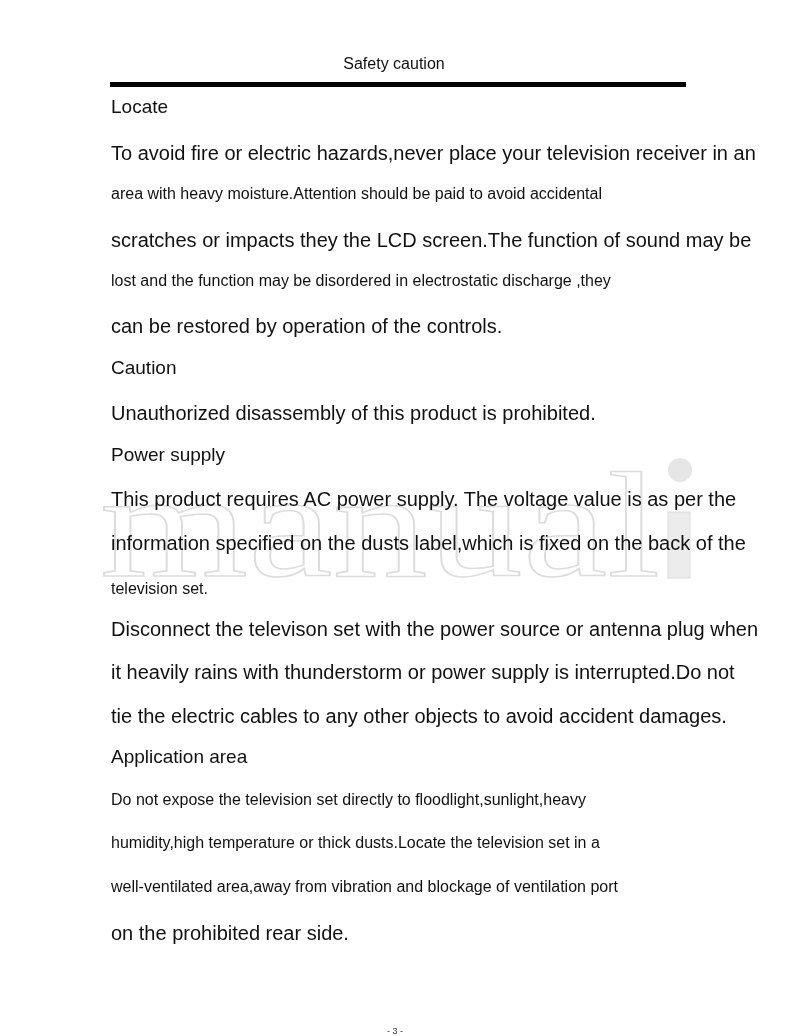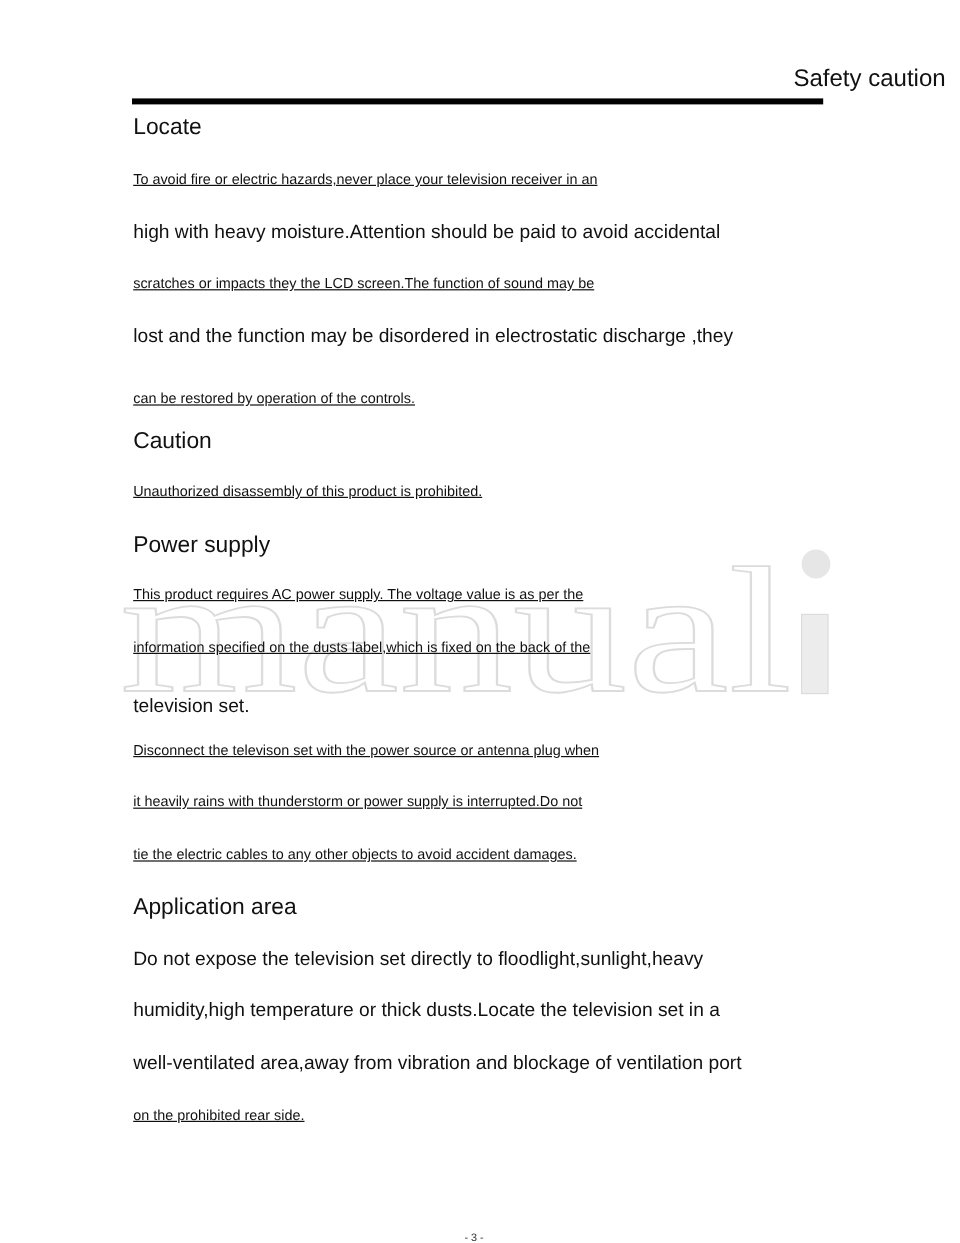--- a/index.html
+++ b/index.html
@@ -1,46 +1,46 @@
 <!DOCTYPE html>
 <html><head>
 <meta charset="utf-8">
 <style>
   html, body { margin: 0; padding: 0; background: #ffffff; }
   body { width: 800px; height: 1036px; position: relative; overflow: hidden;
          font-family: "Liberation Sans", sans-serif; color: #111111; }
   .abs { position: absolute; white-space: nowrap; }
-  .header-title { top: 55px; left: 0; width: 788px; text-align: right; font-size: 20px; }
+  .header-title { top: 55px; left: 0; width: 788px; text-align: center; font-size: 16px; }
   .rule { position: absolute; left: 110px; top: 82px; width: 576px; height: 5px; background: #000; }
   .heading { font-size: 19px; left: 111px; }
   .line { left: 111px; }
-  .s14 { font-size: 12px; text-decoration: underline; }
+  .s14 { font-size: 20px; }
   .s16 { font-size: 16px; }
   .page-num { top: 1026px; left: 0; width: 790px; text-align: center; font-size: 9px; color: #333; }
   .watermark { position: absolute; left: 100px; top: 452px; width: 600px; height: 130px; pointer-events: none; }
 </style>
 </head>
 <body>
 
 <div>
   <div class="abs header-title">Safety caution</div>
   <div class="rule"></div>
 
   <svg class="watermark" viewBox="0 0 600 130">
     <text x="0" y="124" font-family="Liberation Serif, serif" font-size="150" fill="none" stroke="#dcdcdc" stroke-width="1.5" textLength="560" lengthAdjust="spacingAndGlyphs">manual</text>
     <rect x="568" y="60" width="22" height="66" fill="#ececec" stroke="#dcdcdc"></rect>
     <circle cx="580" cy="18" r="12" fill="#e6e6e6"></circle>
   </svg>
 
   <div class="abs heading" style="top:96px">Locate</div>
   <div class="abs line s14" style="top:142px">To avoid fire or electric hazards,never place your television receiver in an</div>
-  <div class="abs line s16" style="top:185px">high with heavy moisture.Attention should be paid to avoid accidental</div>
+  <div class="abs line s16" style="top:185px">area with heavy moisture.Attention should be paid to avoid accidental</div>
   <div class="abs line s14" style="top:229px">scratches or impacts they the LCD screen.The function of sound may be</div>
   <div class="abs line s16" style="top:272px">lost and the function may be disordered in electrostatic discharge ,they</div>
-  <div class="abs line s14" style="top:325px">can be restored by operation of the controls.</div>
+  <div class="abs line s14" style="top:315px">can be restored by operation of the controls.</div>
 
   <div class="abs heading" style="top:357px">Caution</div>
   <div class="abs line s14" style="top:402px">Unauthorized disassembly of this product is prohibited.</div>
 
   <div class="abs heading" style="top:444px">Power supply</div>
   <div class="abs line s14" style="top:488px">This product requires AC power supply. The voltage value is as per the</div>
   <div class="abs line s14" style="top:532px">information specified on the dusts label,which is fixed on the back of the</div>
   <div class="abs line s16" style="top:580px">television set.</div>
   <div class="abs line s14" style="top:618px">Disconnect the televison set with the power source or antenna plug when</div>
   <div class="abs line s14" style="top:661px">it heavily rains with thunderstorm or power supply is interrupted.Do not</div>

